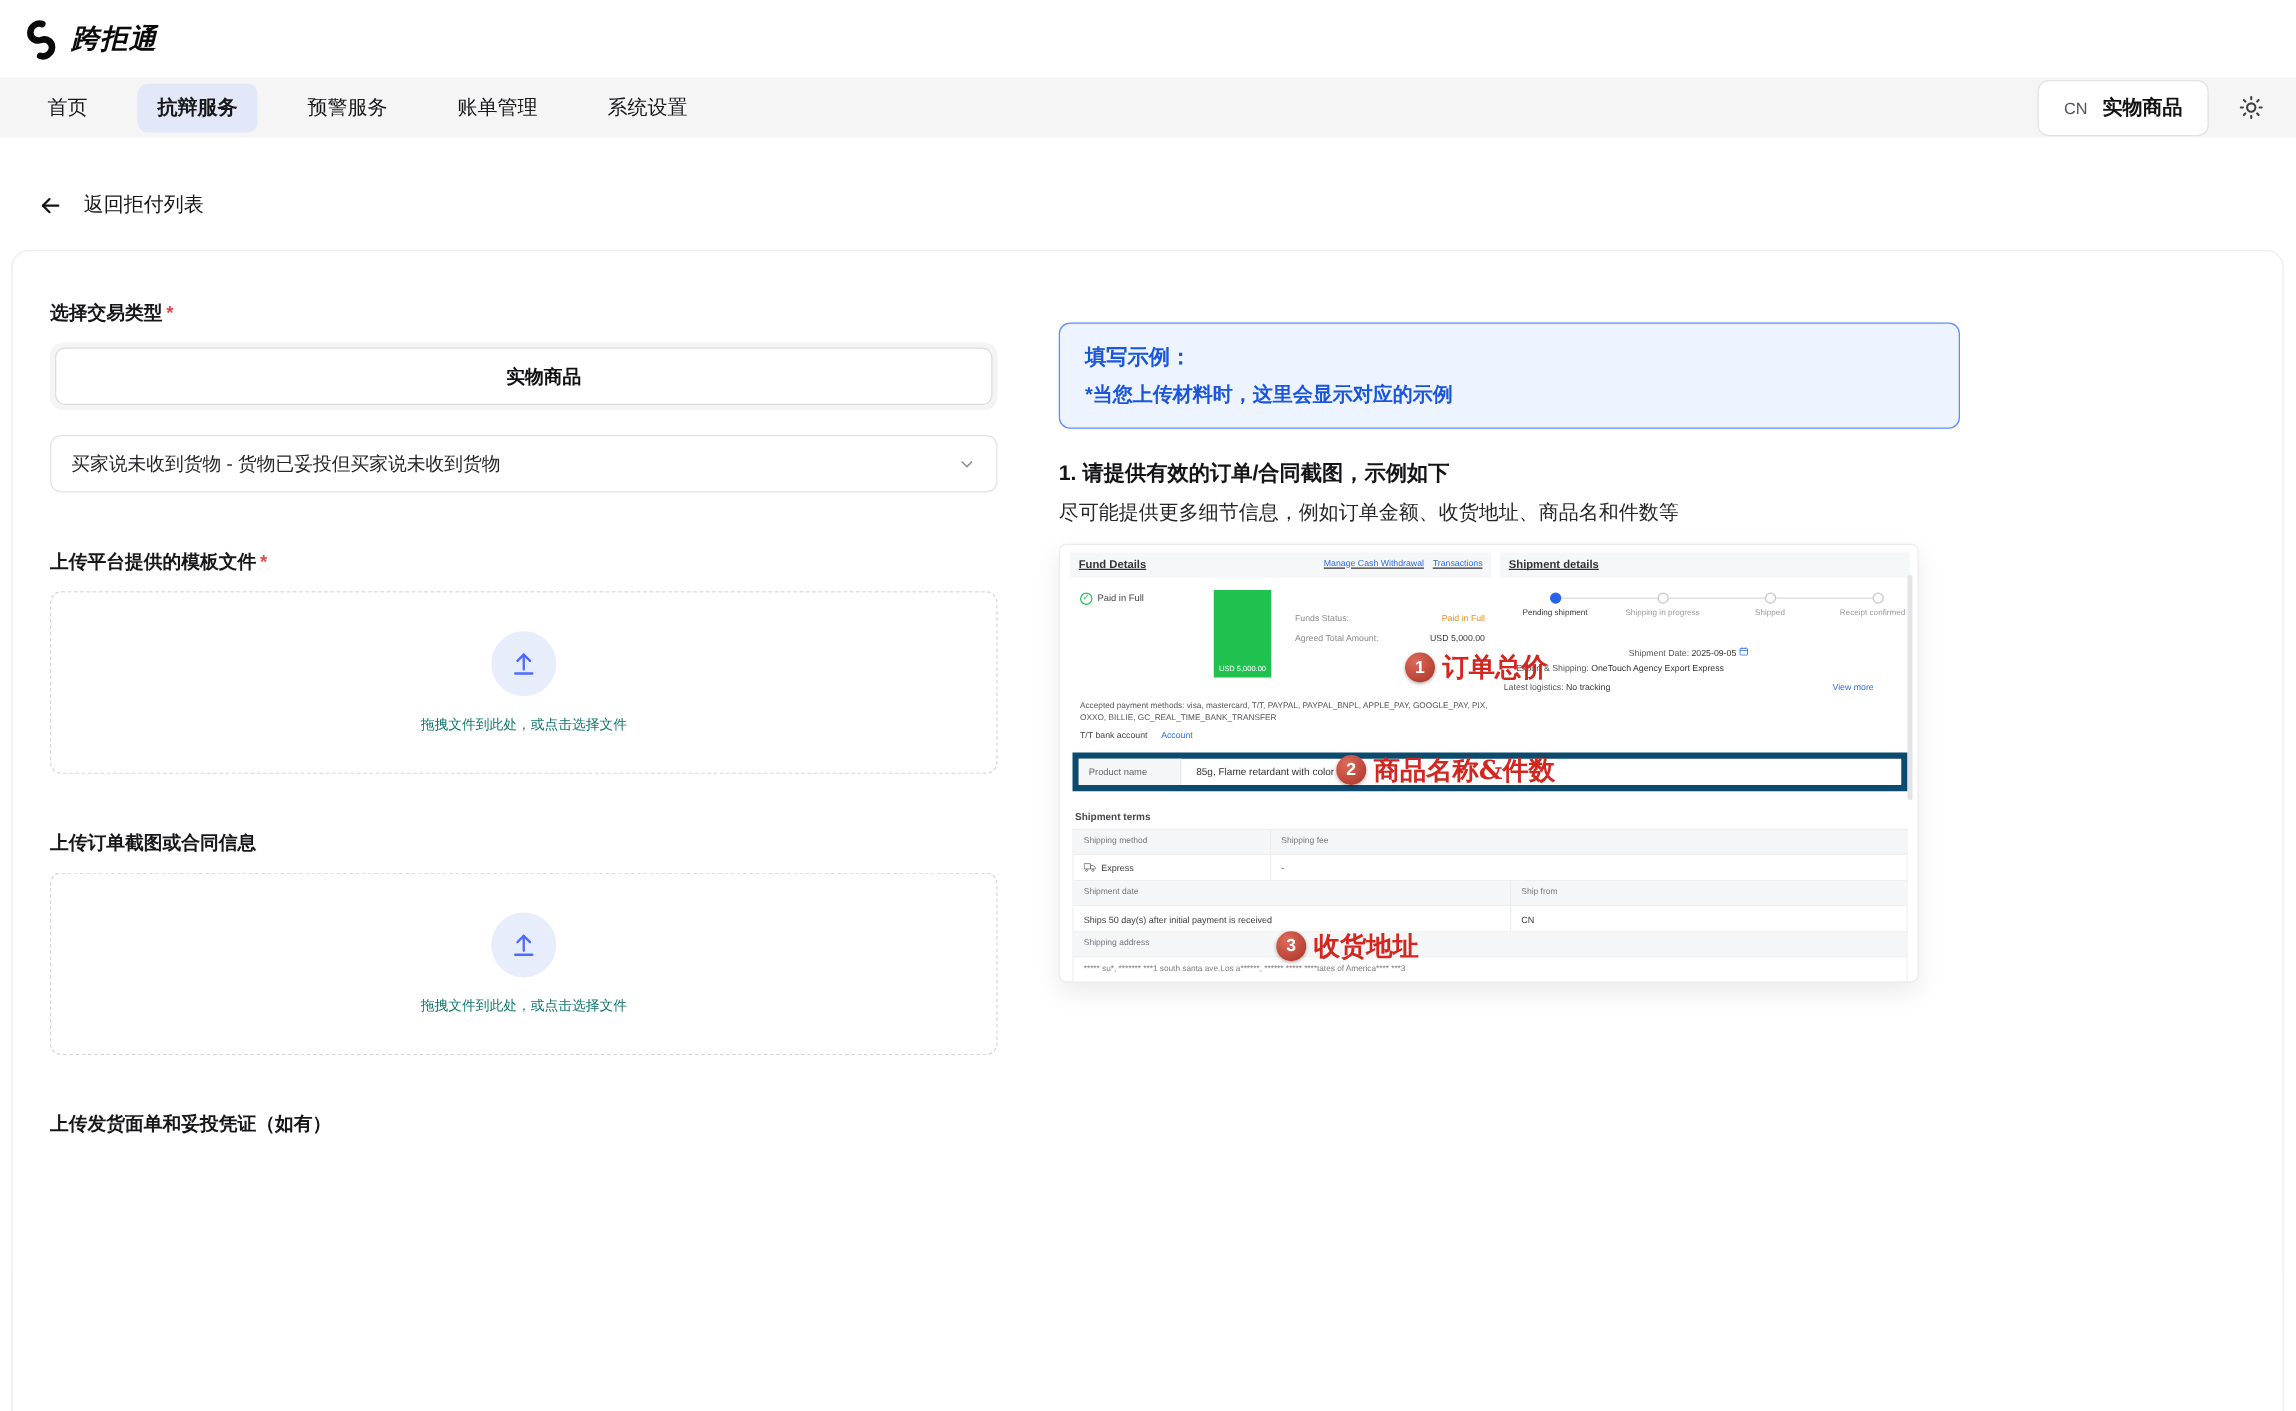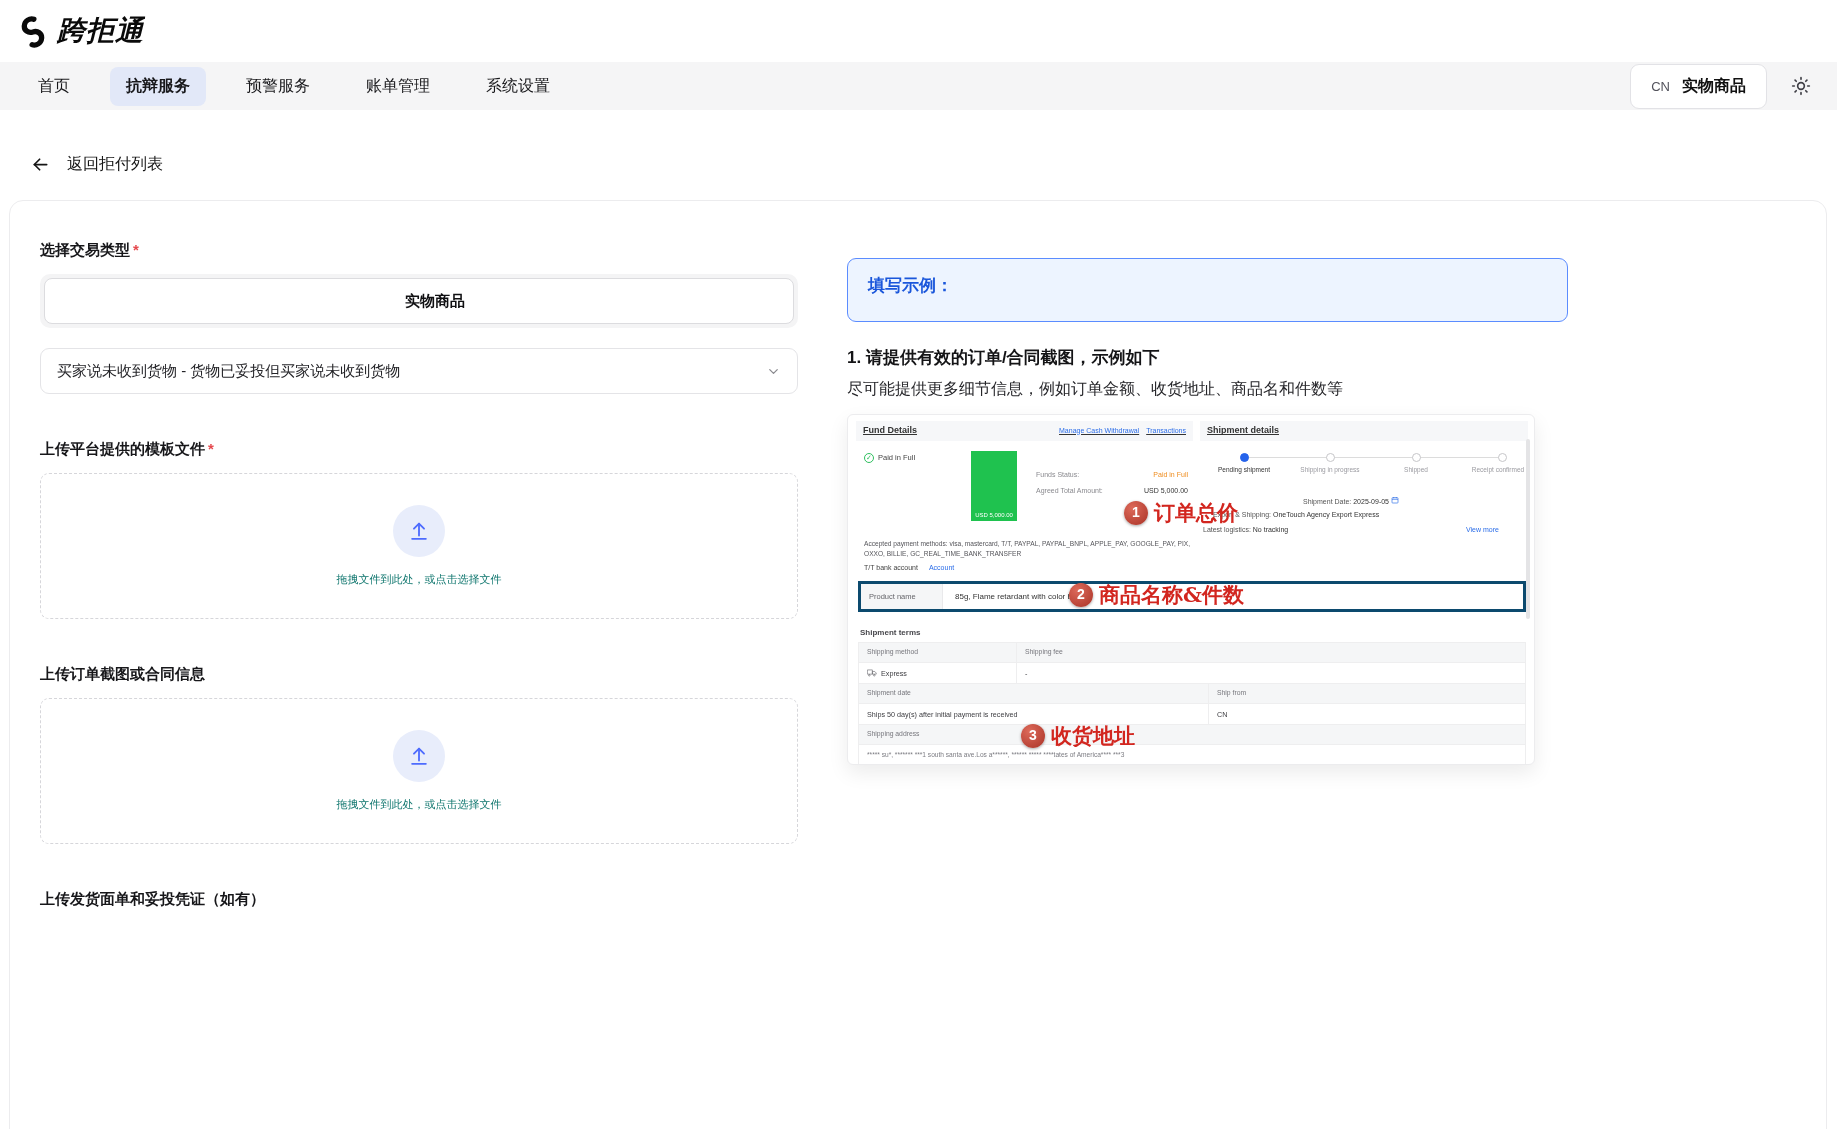--- a/index.html
+++ b/index.html
@@ -5,21 +5,21 @@
   * { box-sizing: border-box; }
   html,body { margin:0; padding:0; }
   body {
     width:1837px; height:1129px; overflow:hidden; position:relative;
     background:#ffffff; color:#1f1f1f;
     font-family:"Liberation Sans", sans-serif;
   }
   
   .topbar { height:62px; display:flex; align-items:center; padding:0 18px; gap:9px; background:#fff; }
   .logo-mark { display:flex; align-items:center; transform:skewX(-4deg); }
-  .brand-name { font-size:28px; font-weight:800; font-style:italic; letter-spacing:1px; color:#0a0a0a; }
+  .brand-name { font-size:22px; font-weight:800; font-style:italic; letter-spacing:1px; color:#0a0a0a; }
 
   
   .navbar { height:48px; background:#f5f5f6; display:flex; align-items:center; gap:24px; padding:0 22px; }
   .nav-tab { font-size:16px; color:#18181b; padding:9px 16px; border-radius:8px; cursor:pointer; font-weight:500; white-space:nowrap; }
   .nav-tab.active { background:#e2e8f8; font-weight:600; }
   .nav-right { margin-left:auto; display:flex; align-items:center; gap:20px; }
   .lang-btn { display:flex; align-items:center; gap:12px; background:#fff; border:1px solid #e2e2e6; border-radius:9px; padding:11px 20px; cursor:pointer; font-family:inherit; }
   .lang-code { font-size:13px; color:#52525b; }
   .lang-label { font-size:16px; font-weight:600; color:#111; }
   .theme-btn { background:none; border:none; cursor:pointer; padding:4px; display:flex; align-items:center; }
@@ -74,21 +74,21 @@
   .dot { position:absolute; top:38px; width:9px; height:9px; border-radius:50%; background:#fff; border:1px solid #c6c6c9; }
   .dot.active { background:#2563eb; border-color:#2563eb; }
   .step-label { position:absolute; top:51px; width:80px; text-align:center; font-size:6.5px; color:#9a9aa0; }
   .step-label.active { color:#333; }
   .sp-row { position:absolute; font-size:7px; color:#555; white-space:nowrap; }
   .sp-row .lnk { color:#2b6de8; }
   .sp-row .v { color:#333; }
   .payments { position:absolute; left:16px; top:124px; width:332px; font-size:6.6px; color:#55555a; line-height:1.55; white-space:normal; }
   .bank-row { position:absolute; left:16px; top:149px; font-size:7px; color:#444; }
   .bank-row .lnk { color:#2b6de8; margin-left:9px; }
-  .prod-row { position:absolute; left:10px; top:166px; width:668px; height:31px; border:3px solid #0c4a6e; display:flex; }
+  .prod-row { position:absolute; left:10px; top:166px; width:668px; height:31px; border:5px solid #0c4a6e; display:flex; }
   .prod-label { width:82px; background:#f5f6f7; border-right:1px solid #e9e9eb; display:flex; align-items:center; padding-left:8px; font-size:7.5px; color:#66666b; }
   .prod-value { flex:1; display:flex; align-items:center; padding-left:12px; font-size:8px; color:#333; }
   .terms-title { position:absolute; left:12px; top:213px; font-size:8px; font-weight:700; color:#48484d; }
   .sp-table { position:absolute; left:10px; top:227px; width:668px; border:1px solid #eeeeef; border-bottom:none; }
   .t-row { display:flex; border-bottom:1px solid #eeeeef; align-items:center; }
   .t-row.gray { background:#f5f6f7; color:#77777d; font-size:6.8px; height:20px; }
   .t-row.white { background:#fff; color:#3c3c40; font-size:7.2px; height:21px; }
   .t-c1 { padding-left:8px; border-right:1px solid #eeeeef; height:100%; display:flex; align-items:center; gap:4px; }
   .t-c2 { padding-left:8px; flex:1; }
   .w158 { width:158px; } .w350 { width:350px; } .full { width:100%; border-right:none; }
@@ -203,20 +203,21 @@
 
     <div class="upload-section">
       <div class="field-label">上传发货面单和妥投凭证（如有）</div>
     </div>
   </div>
 
   <div class="right-col">
 
     <div class="notice">
       <div class="notice-title">填写示例：</div>
+      <div class="notice-sub">*当您上传材料时，这里会显示对应的示例</div>
     </div>
 
     <div class="step-title">1.  请提供有效的订单/合同截图，示例如下</div>
     <div class="step-sub">尽可能提供更多细节信息，例如订单金额、收货地址、商品名和件数等</div>
 
     <div class="sample">
 
       <div class="sp-head sp-head-left">
         <span>Fund Details</span>
         <span class="sp-links">

